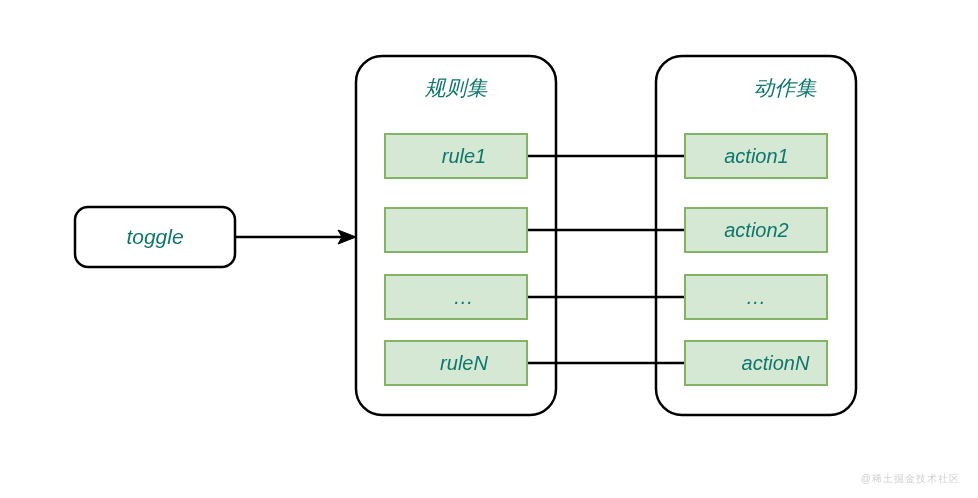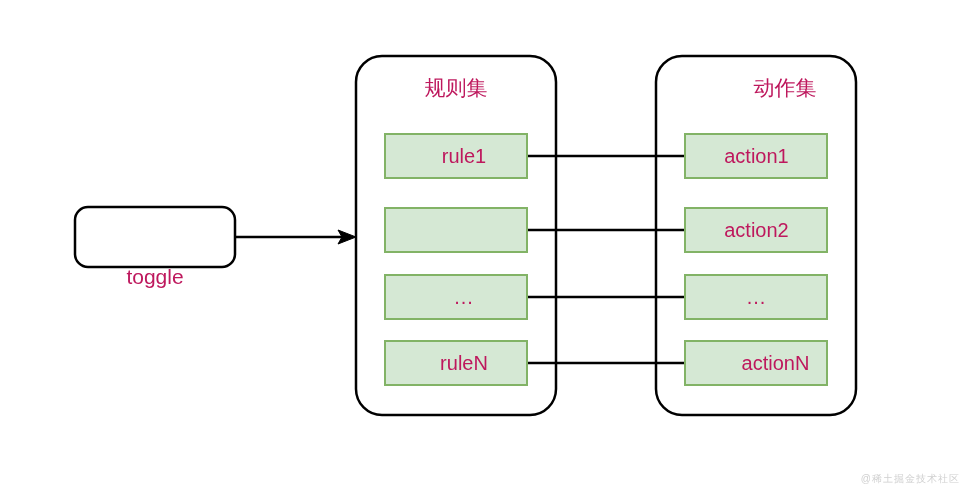--- a/index.html
+++ b/index.html
@@ -24,32 +24,32 @@
     width: 978px;
     height: 498px;
     pointer-events: none;
   }
   .node-text {
     position: absolute;
     display: flex;
     align-items: center;
     justify-content: center;
     text-align: center;
-    color: #be185d;
+    color: #0f766e;
     white-space: nowrap;
     pointer-events: none;
+    font-style: italic;
   }
   
   #toggle-node {
     left: 75px;
     top: 207px;
     width: 160px;
     height: 60px;
     font-size: 21px;
-    margin-top: 40px;
   }
   
   .container-title {
     font-size: 21px;
   }
   #rules-title {
     left: 356px;
     top: 70px;
     width: 200px;
     height: 36px;

